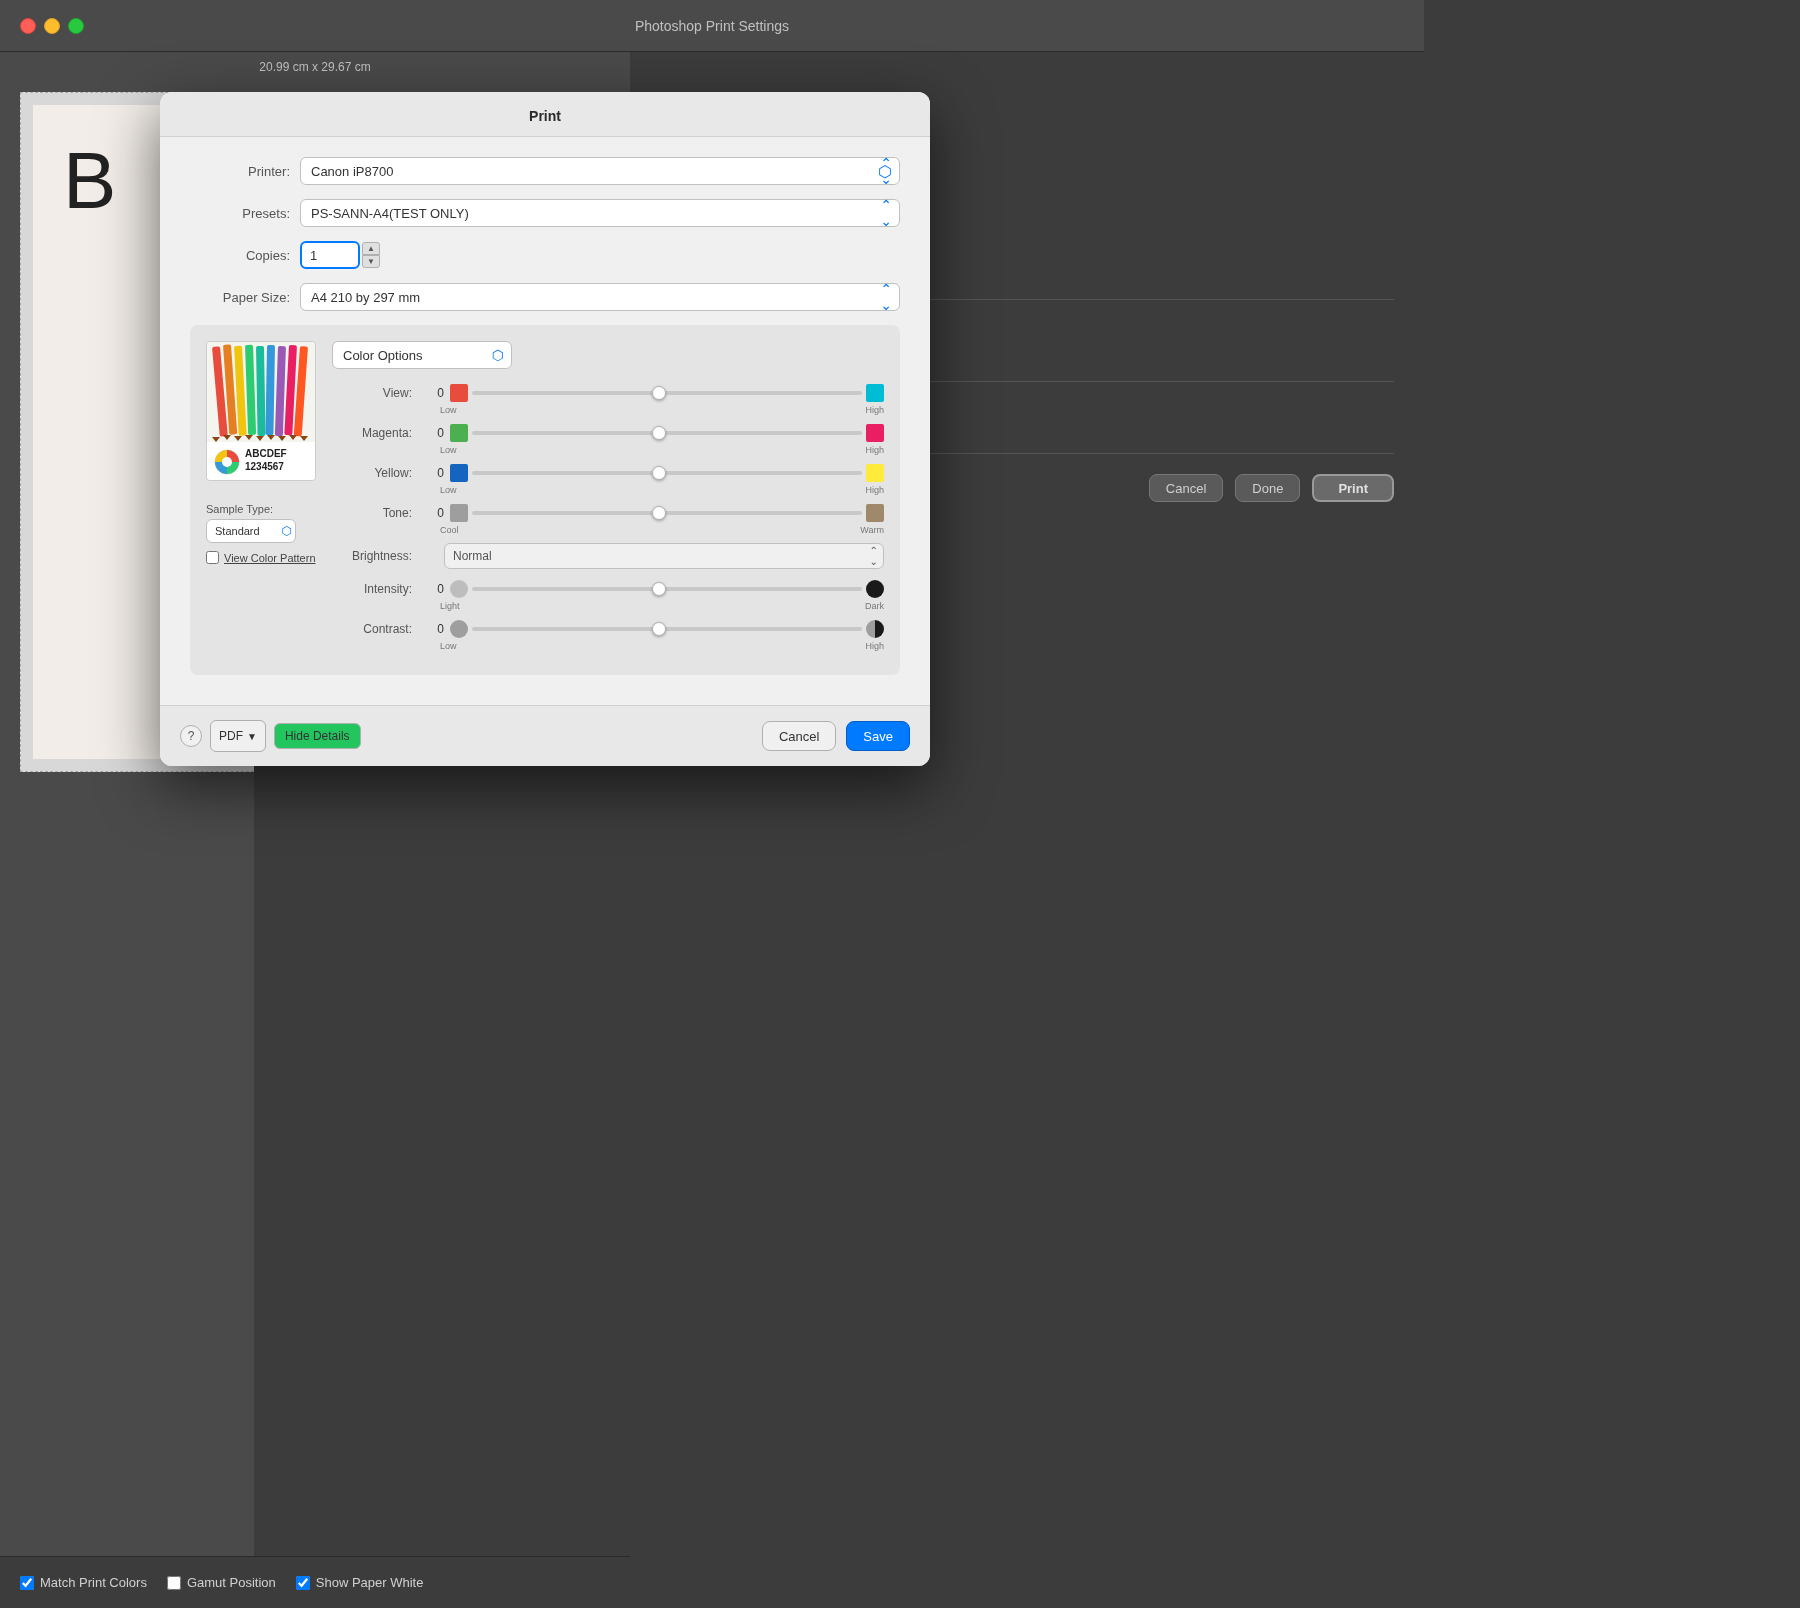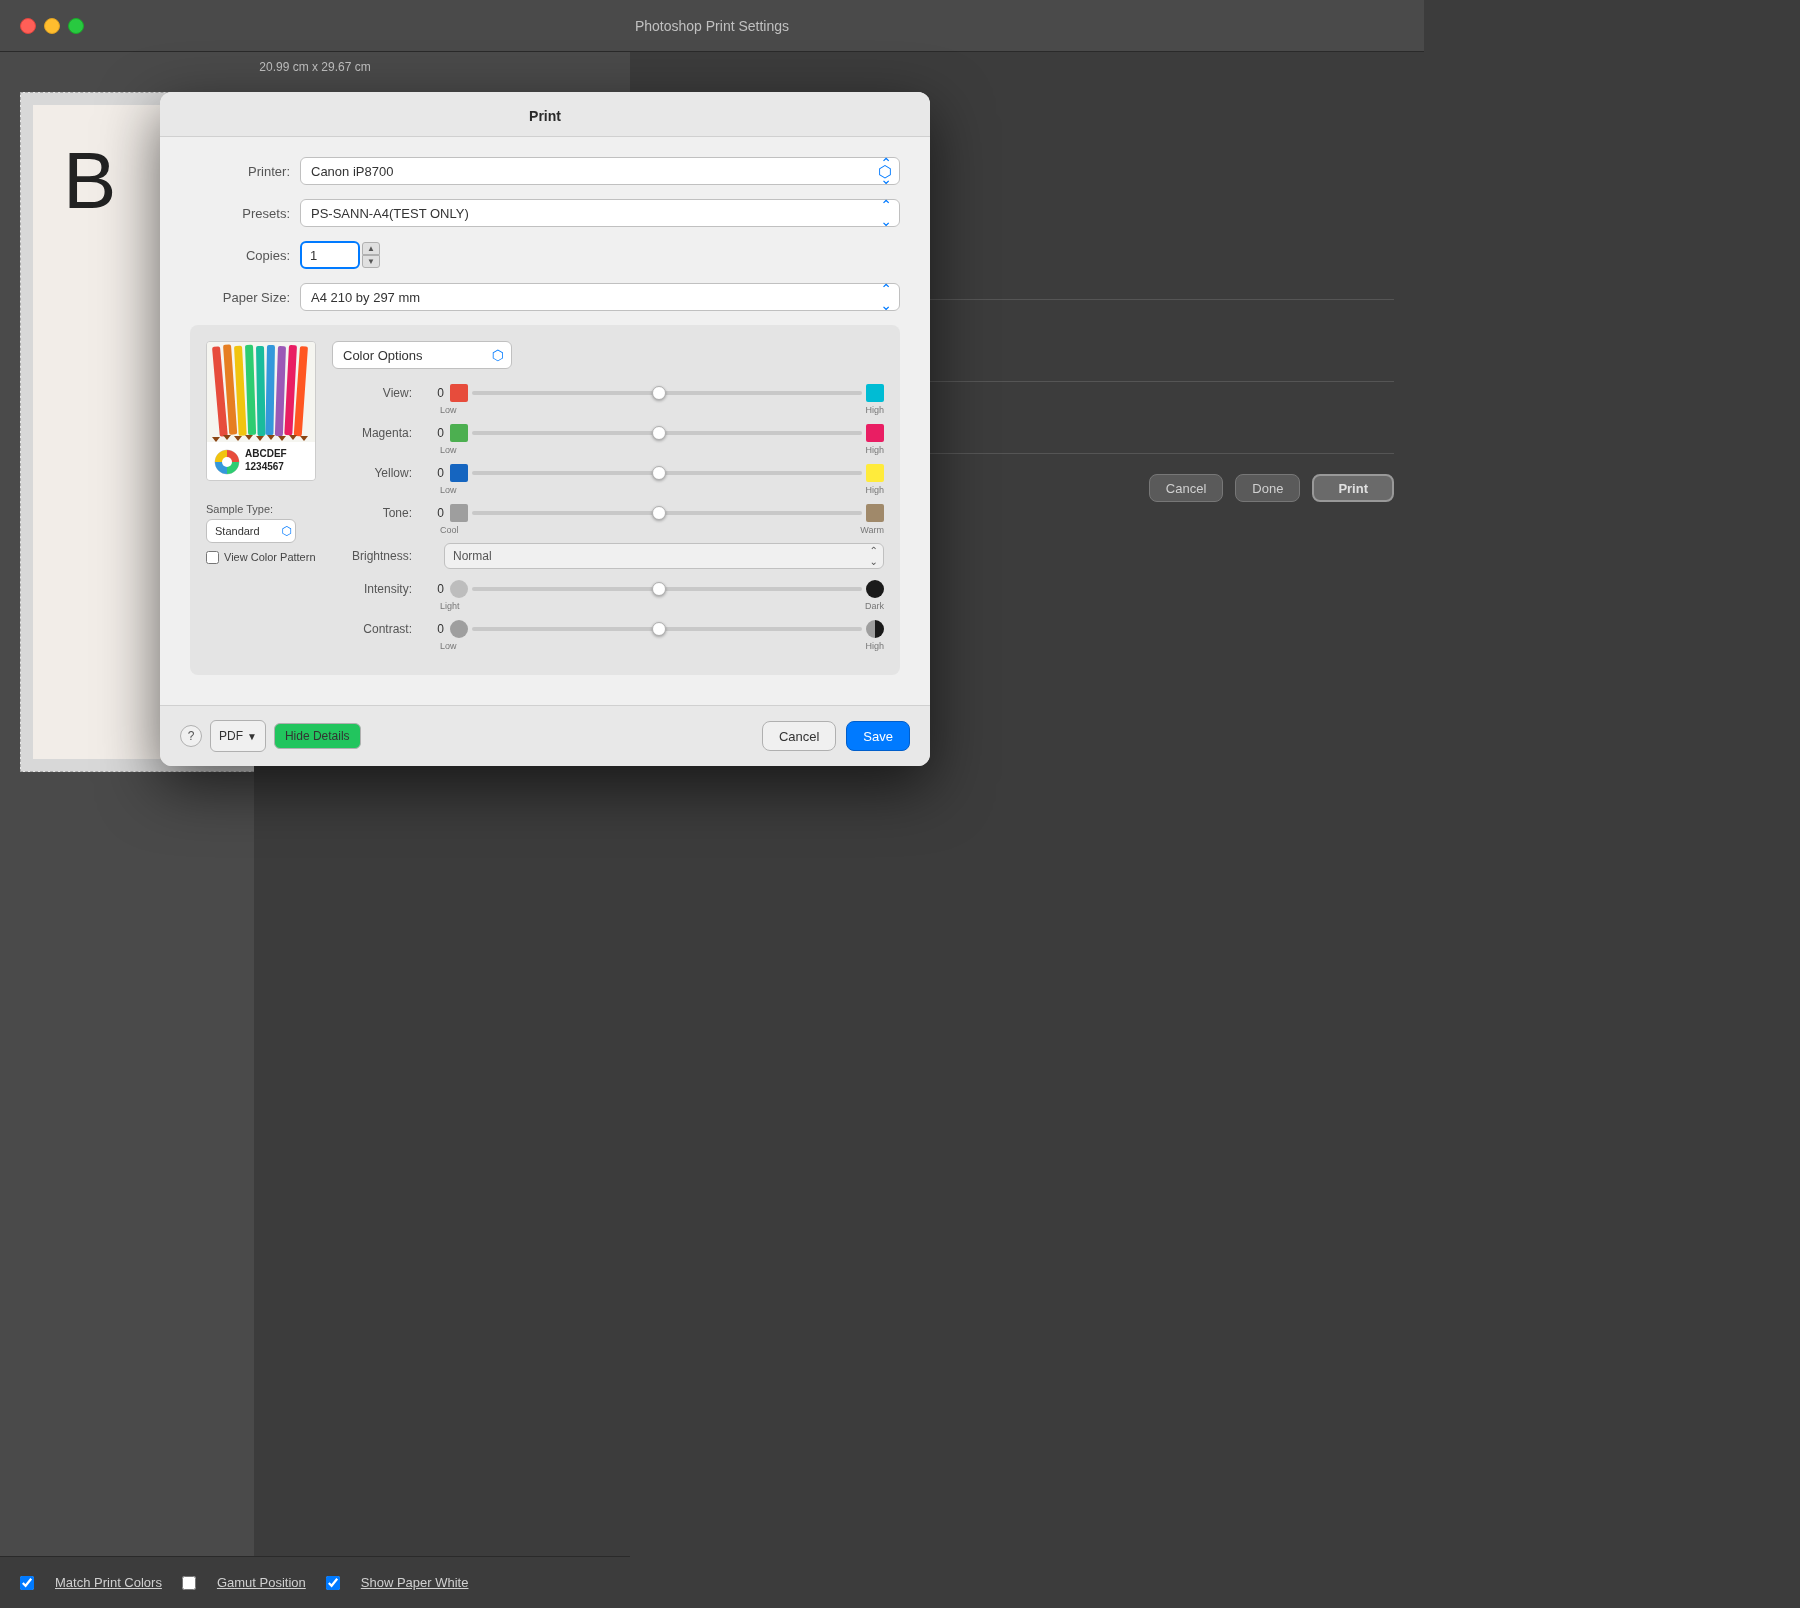--- a/index.html
+++ b/index.html
@@ -90,24 +90,23 @@
       background: #3c3c3c;
       border-top: 1px solid #2a2a2a;
       display: flex;
       align-items: center;
       padding: 0 20px;
       gap: 20px;
     }
     .checkbox-item {
       display: flex;
       align-items: center;
-      gap: 21px;
+      gap: 6px;
       color: #d0d0d0;
       font-size: 13px;
-      text-decoration: underline;
     }
     .checkbox-item input[type="checkbox"] {
       width: 14px; height: 14px;
       accent-color: #007aff;
     }
 
     
     .right-section {
       position: absolute;
       top: 52px;
@@ -279,25 +278,26 @@
     .color-preview-controls {
       margin-top: 22px;
     }
     .sample-type-label {
       font-size: 11px;
       color: #555;
       margin-bottom: 4px;
     }
     .view-color-cb {
       display: flex;
-      align-items: flex-start;
+      align-items: flex-end;
       gap: 5px;
       font-size: 11px;
       color: #444;
       margin-top: 8px;
+      text-decoration: underline;
     }
     .view-color-cb input {
       width: 13px; height: 13px;
     }
 
     .color-options-right {
       flex: 1;
     }
     .color-options-header {
       display: flex;

